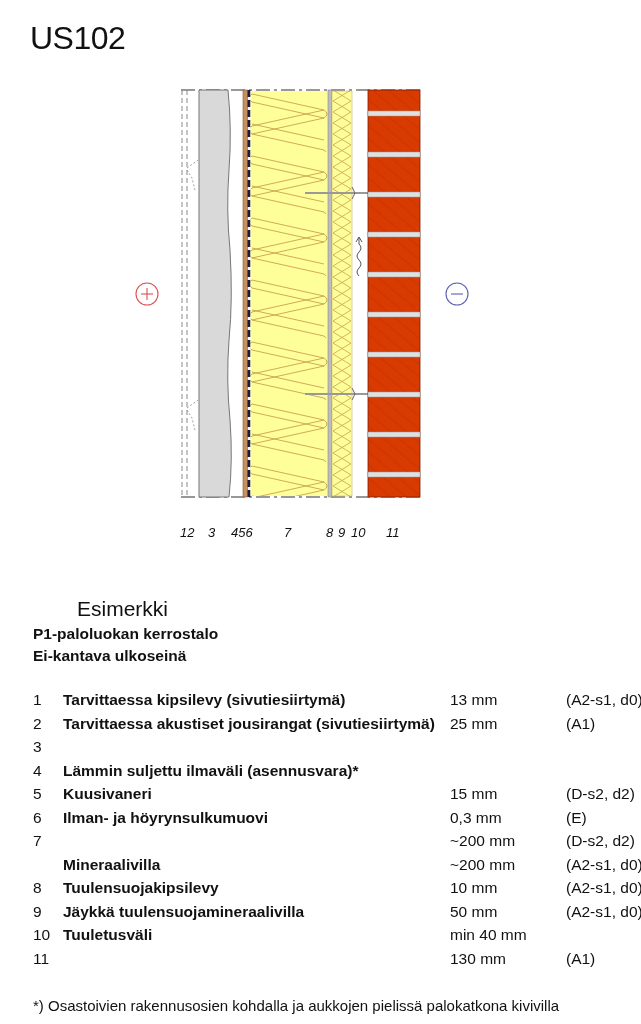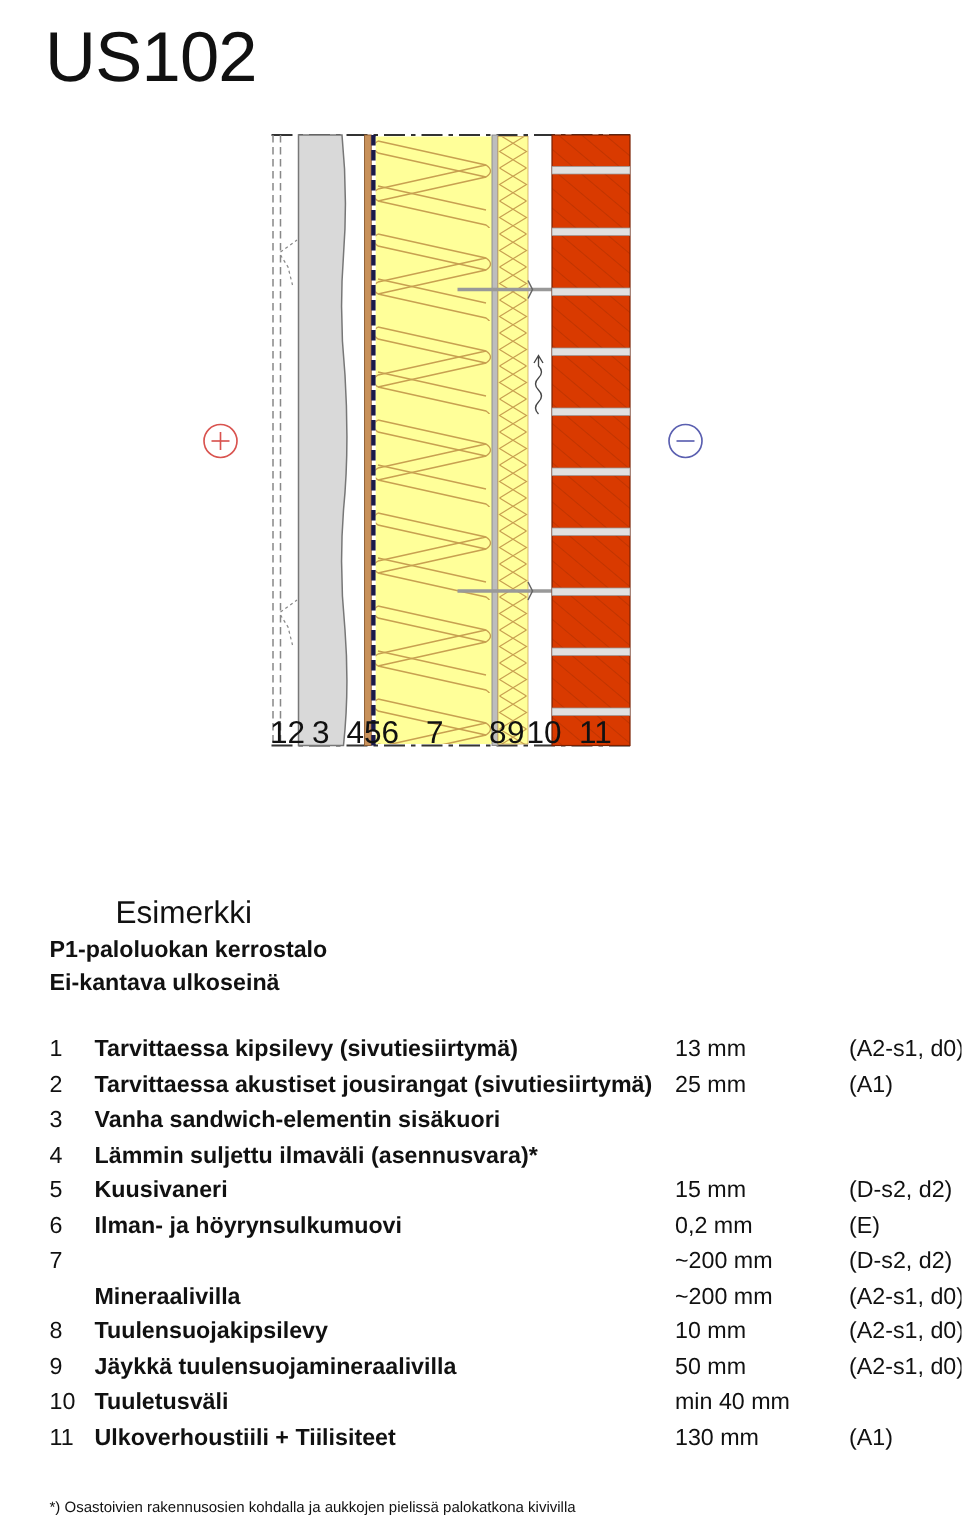--- a/index.html
+++ b/index.html
@@ -1,29 +1,29 @@
 <!DOCTYPE html>
 <html><head>
 <meta charset="utf-8">
 <style>
   html, body { margin: 0; padding: 0; background: #ffffff; }
   body { width: 641px; height: 1024px; position: relative; overflow: hidden;
          font-family: "Liberation Sans", "DejaVu Sans", sans-serif; color: #111; }
-  .title { position: absolute; left: 30px; top: 8px; font-size: 47px; letter-spacing: -0.5px; line-height: 60px; }
+  .title { position: absolute; left: 30px; top: 8px; font-size: 32px; letter-spacing: -0.5px; line-height: 60px; }
   .diagram { position: absolute; left: 0; top: 0; width: 641px; height: 530px; }
-  .layer-num { position: absolute; top: 479px; font-size: 21px; line-height: 20px; }
+  .layer-num { position: absolute; top: 523px; font-size: 13px; line-height: 20px; font-style: italic; }
   .heading { position: absolute; left: 33px; top: 596px; font-size: 21px; line-height: 26px; margin-left: 44px; }
   .sub { position: absolute; left: 33px; font-size: 15.5px; line-height: 20px; font-weight: bold; }
   .spec-table { position: absolute; left: 33px; top: 688px; width: 600px; font-size: 15.5px; }
   .row { position: relative; height: 23.5px; line-height: 23.5px; white-space: nowrap; }
   .row .num { position: absolute; left: 0; }
   .row .desc { position: absolute; left: 30px; font-weight: bold; }
   .row .thick { position: absolute; left: 417px; }
   .row .cls { position: absolute; left: 533px; }
-  .footnote { position: absolute; left: 33px; top: 996px; font-size: 10px; line-height: 20px; white-space: nowrap; }
+  .footnote { position: absolute; left: 33px; top: 996px; font-size: 15px; line-height: 20px; white-space: nowrap; }
 </style>
 </head>
 <body>
 
 <div class="title">US102</div>
 
 <svg class="diagram" width="641" height="530" viewBox="0 0 641 530" xmlns="http://www.w3.org/2000/svg">
   <defs>
     <pattern id="brickHatch" patternUnits="userSpaceOnUse" width="10" height="10" patternTransform="rotate(-50)">
       <rect width="10" height="10" fill="#D93A00"></rect>
@@ -118,40 +118,39 @@
     <span class="cls">(A2-s1, d0)</span>
   </div>
   <div class="row">
     <span class="num">2</span>
     <span class="desc">Tarvittaessa akustiset jousirangat (sivutiesiirtymä)</span>
     <span class="thick">25 mm</span>
     <span class="cls">(A1)</span>
   </div>
   <div class="row">
     <span class="num">3</span>
-    <span class="desc">Vanha sandwich-elementin sisäkuori</span>
     <span class="thick"></span>
     <span class="cls"></span>
   </div>
   <div class="row">
     <span class="num">4</span>
     <span class="desc">Lämmin suljettu ilmaväli (asennusvara)*</span>
     <span class="thick"></span>
     <span class="cls"></span>
   </div>
   <div class="row">
     <span class="num">5</span>
     <span class="desc">Kuusivaneri</span>
     <span class="thick">15 mm</span>
     <span class="cls">(D-s2, d2)</span>
   </div>
   <div class="row">
     <span class="num">6</span>
     <span class="desc">Ilman- ja höyrynsulkumuovi</span>
-    <span class="thick">0,2 mm</span>
+    <span class="thick">0,3 mm</span>
     <span class="cls">(E)</span>
   </div>
   <div class="row">
     <span class="num">7</span>
     <span class="thick">~200 mm</span>
     <span class="cls">(D-s2, d2)</span>
   </div>
   <div class="row">
     <span class="num"></span>
     <span class="desc">Mineraalivilla</span>
@@ -171,19 +170,18 @@
     <span class="cls">(A2-s1, d0)</span>
   </div>
   <div class="row">
     <span class="num">10</span>
     <span class="desc">Tuuletusväli</span>
     <span class="thick">min 40 mm</span>
     <span class="cls"></span>
   </div>
   <div class="row">
     <span class="num">11</span>
-    <span class="desc">Ulkoverhoustiili + Tiilisiteet</span>
     <span class="thick">130 mm</span>
     <span class="cls">(A1)</span>
   </div>
 </div>
 
 <div class="footnote">*) Osastoivien rakennusosien kohdalla ja aukkojen pielissä palokatkona kivivilla</div>
 
 </body></html>

